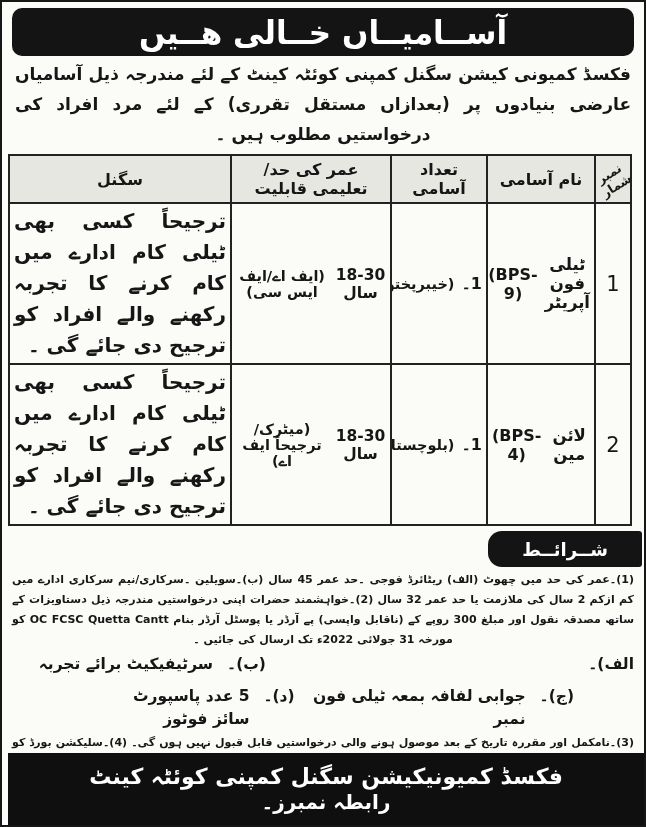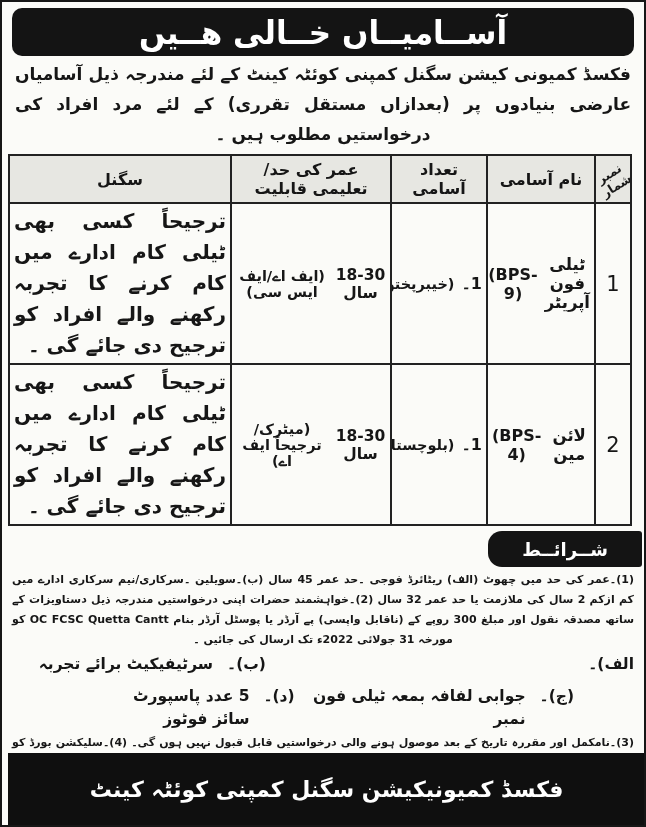--- a/index.html
+++ b/index.html
@@ -70,21 +70,21 @@
   .doc-lines{margin:4px 10px 2px;display:flex;flex-direction:column;gap:8px;}
   .doc-line{display:flex;font-size:15.5px;font-weight:bold;line-height:1.5;}
   .doc-line.line-2{padding:0 60px 0 90px;}
   .doc-item{display:flex;gap:14px;}
   .doc-item.first{flex:1.45;}
   .doc-item.second{flex:1;}
   .doc-label{white-space:nowrap;}
   
   .footer{
     position:absolute;left:6px;right:0;bottom:0;height:72px;background:#0f0f0f;
-    color:#fff;display:flex;flex-direction:row;align-items:center;justify-content:center;gap:1px;
+    color:#fff;display:flex;flex-direction:column;align-items:center;justify-content:center;gap:1px;
   }
   .footer-company{font-size:22px;font-weight:bold;}
   .footer-contact{font-size:20px;font-weight:bold;display:flex;gap:8px;align-items:baseline;}
   .footer-contact .nums{direction:ltr;unicode-bidi:isolate;}
   .ltr{direction:ltr;unicode-bidi:isolate;}
 </style>
 </head>
 <body>
 
 <div class="ad">
@@ -195,16 +195,17 @@
         <span>5 عدد پاسپورٹ سائز فوٹوز</span>
       </span>
     </div>
   </div>
 
   <p class="cond-para">(3)۔نامکمل اور مقررہ تاریخ کے بعد موصول ہونے والی درخواستیں قابل قبول نہیں ہوں گی۔ (4)۔سلیکشن بورڈ کو کوئی بھی وجہ بتائے بغیر آسامیاں مسترد کرنے کا اختیار ہوگا۔ (5)۔نامزد امیدواروں کا انٹری ٹیسٹ اور انٹرویو مورخہ 02 اگست 2022ء کو فکسڈ کمیونی کیشن سگنل کمپنی کوئٹہ کینٹ میں بوقت صبح 10:00 بجے ہوگا۔ (6)۔ٹیسٹ اور انٹرویو کیلئے آنے والے امیدواروں کو کوئی ٹی اے/ڈی اے نہیں دیا جائے گا ۔</p>
 
   <div class="footer">
     <div class="footer-company">فکسڈ کمیونیکیشن سگنل کمپنی کوئٹہ کینٹ</div>
     <div class="footer-contact">
+      <span>رابطہ نمبرز۔</span>
     </div>
   </div>
 
 </div>
 
 </body></html>

